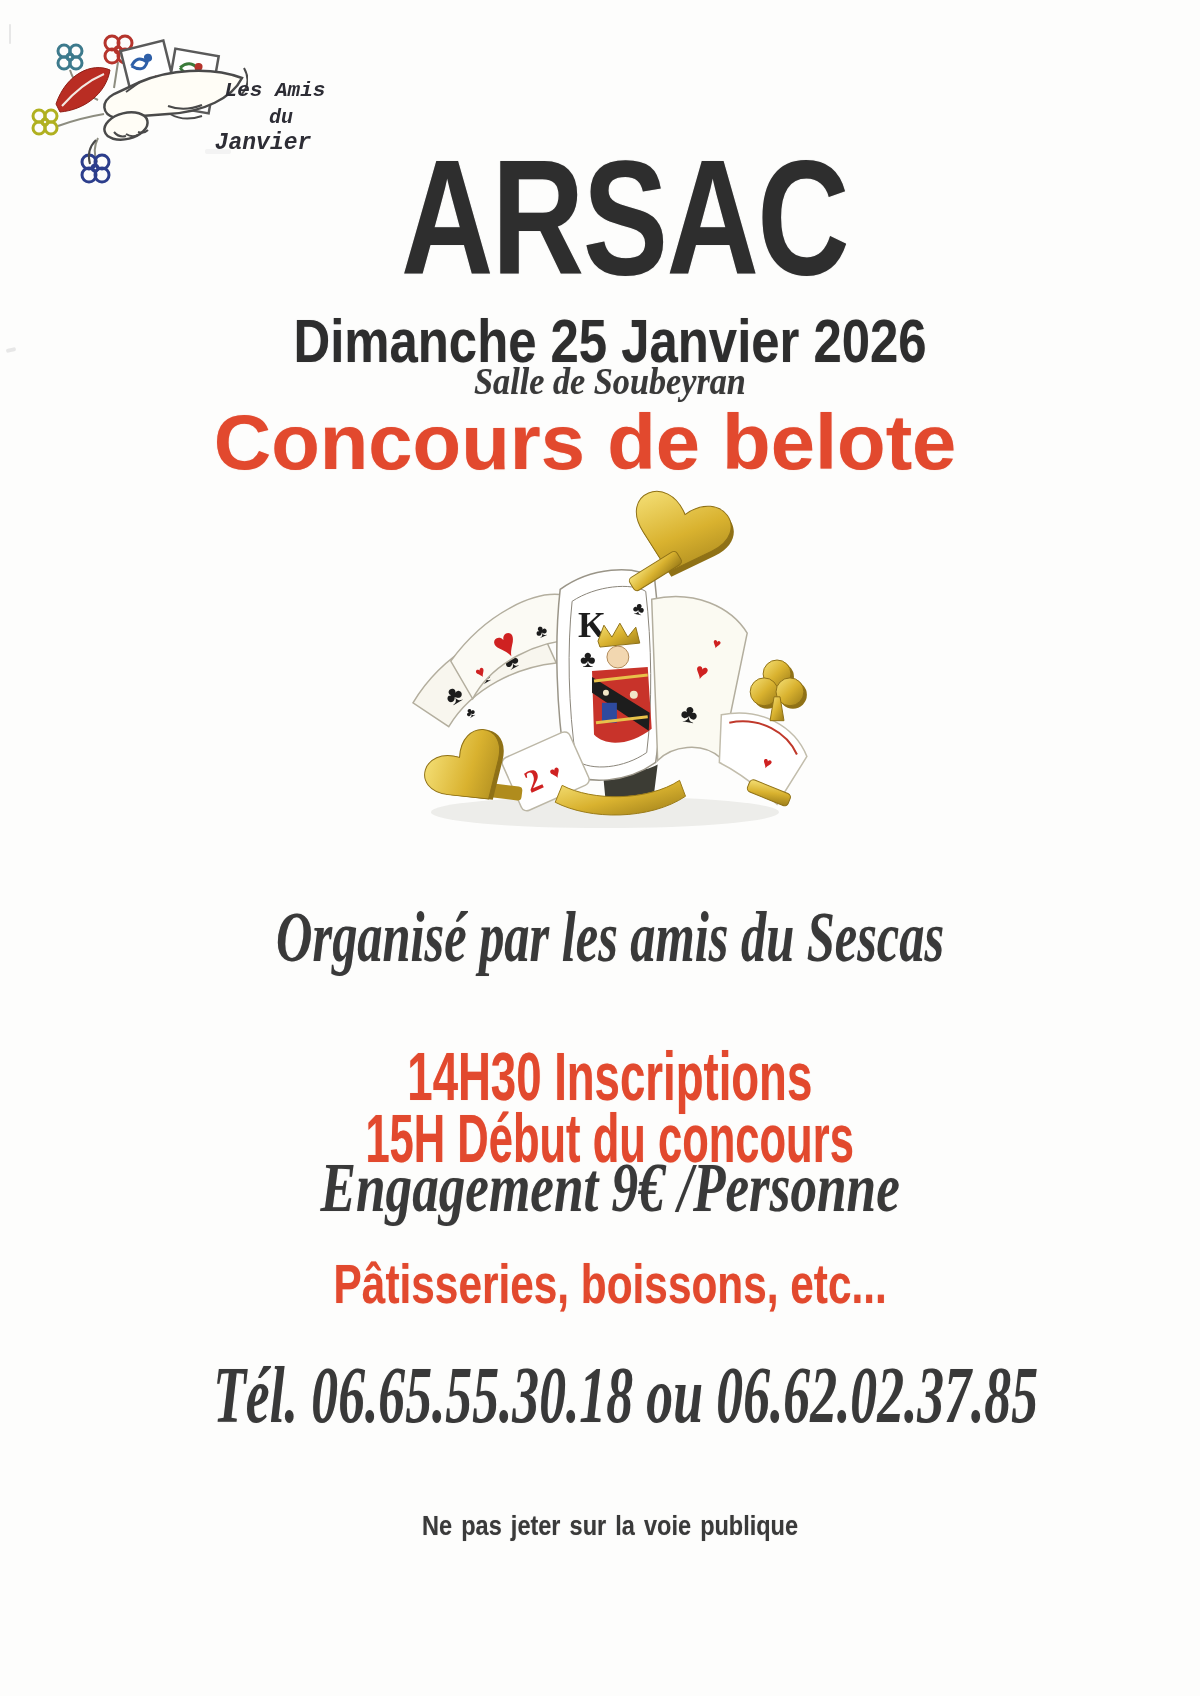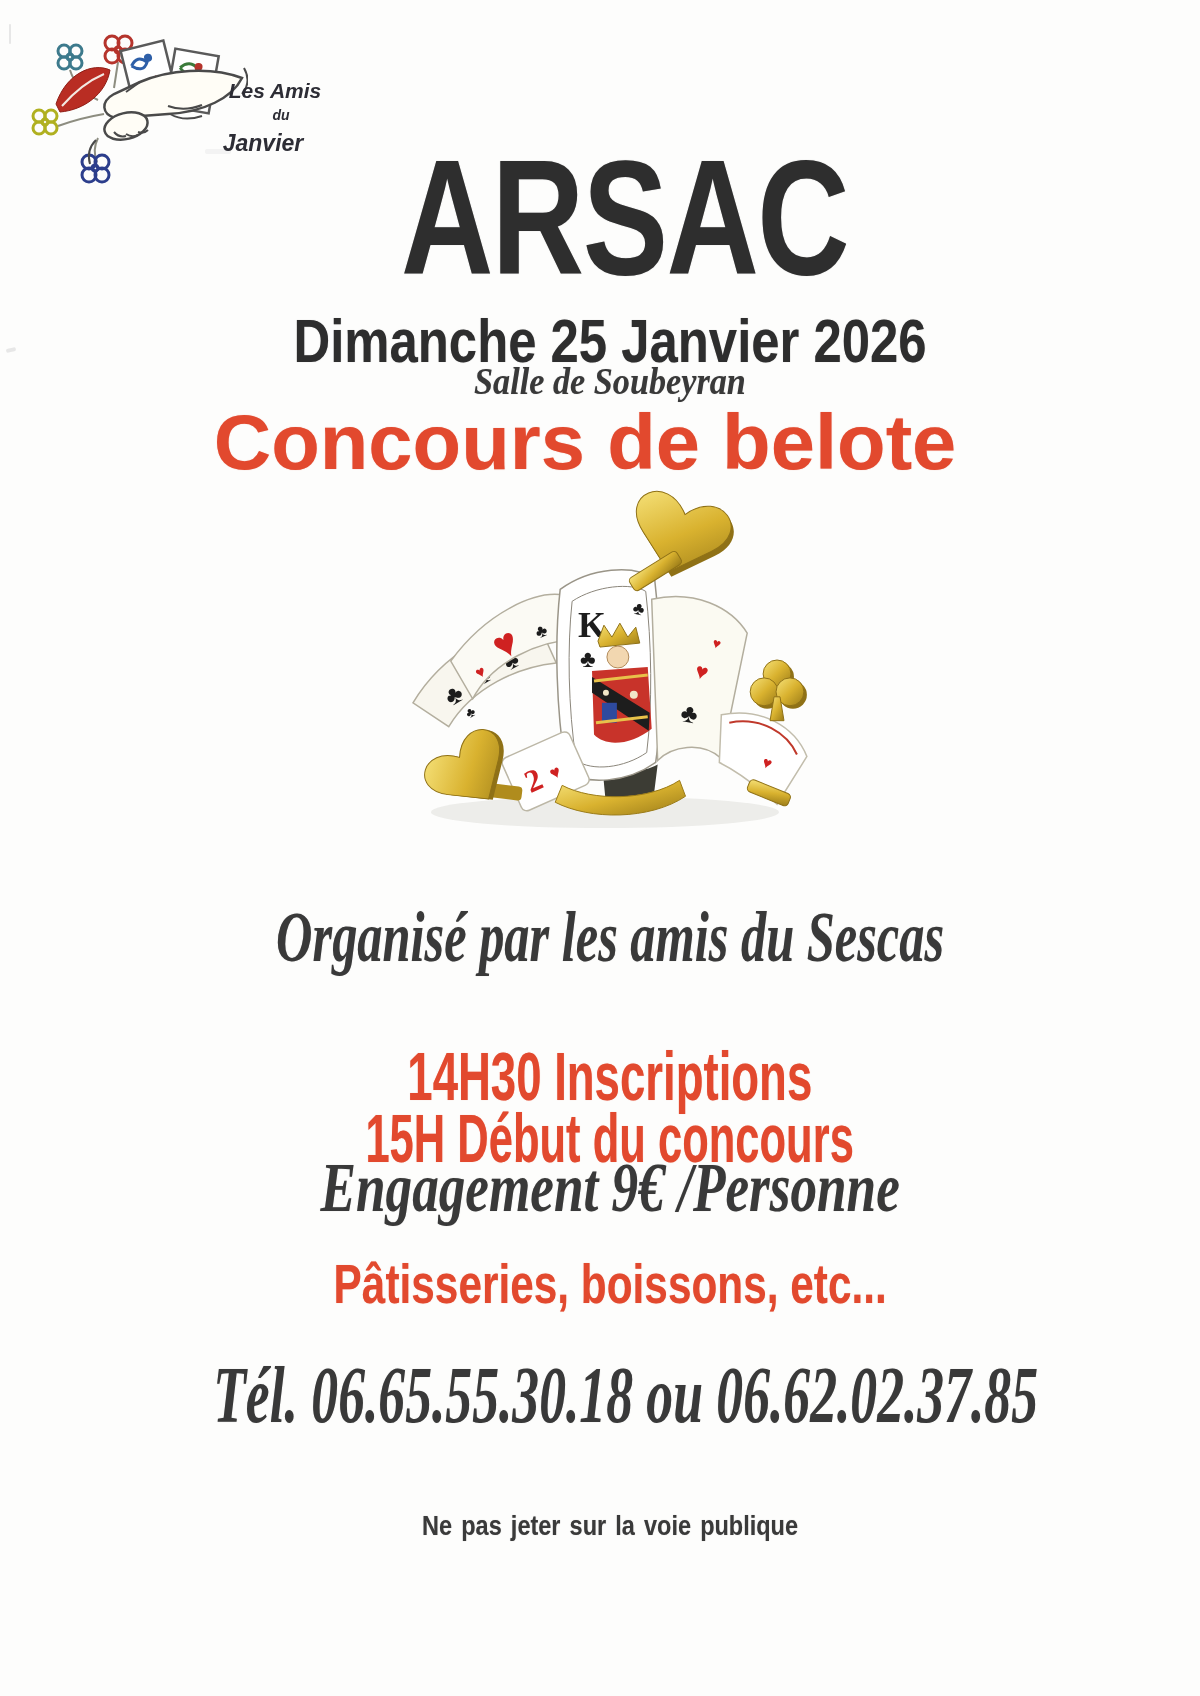--- a/index.html
+++ b/index.html
@@ -38,24 +38,24 @@
   .fee{top:1153px;font-size:70px;}
   .fee .cond{transform:scaleX(.76);}
   .extras{top:1257px;font-size:55px;}
   .extras .cond{transform:scaleX(.77);}
   .phone{top:1355px;font-size:80px;}
   .phone .cond{transform:scaleX(.67);}
   .footer-notice{top:1513px;font-size:27px;color:#3a3a3a;}
   .footer-notice .cond{transform:scaleX(.87);word-spacing:3px;}
 
   .logo{position:absolute;left:18px;top:14px;width:320px;height:175px;}
-  .logo-text{position:absolute;font-family:Liberation Sans, sans-serif;font-weight:bold;font-style:italic;
+  .logo-text{position:absolute;font-family:Liberation Mono, monospace;font-weight:bold;font-style:italic;
     color:#2d2d35;text-align:center;width:130px;left:192px;line-height:1;}
   .lt1{top:66px;font-size:21px;}
-  .lt2{top:94px;font-size:14px;left:198px;}
+  .lt2{top:94px;font-size:20px;left:198px;}
   .lt3{top:118px;font-size:23px;left:180px;}
 
   .cards-art{position:absolute;left:350px;top:472px;width:490px;height:378px;}
 
   .artifact{position:absolute;background:#d6d6d6;opacity:.55;border-radius:2px;}
   .a1{left:9px;top:24px;width:2px;height:20px;}
   .a2{left:6px;top:348px;width:10px;height:4px;transform:rotate(-12deg);}
   .a3{left:205px;top:149px;width:26px;height:5px;opacity:.25;}
 </style>
 </head>

